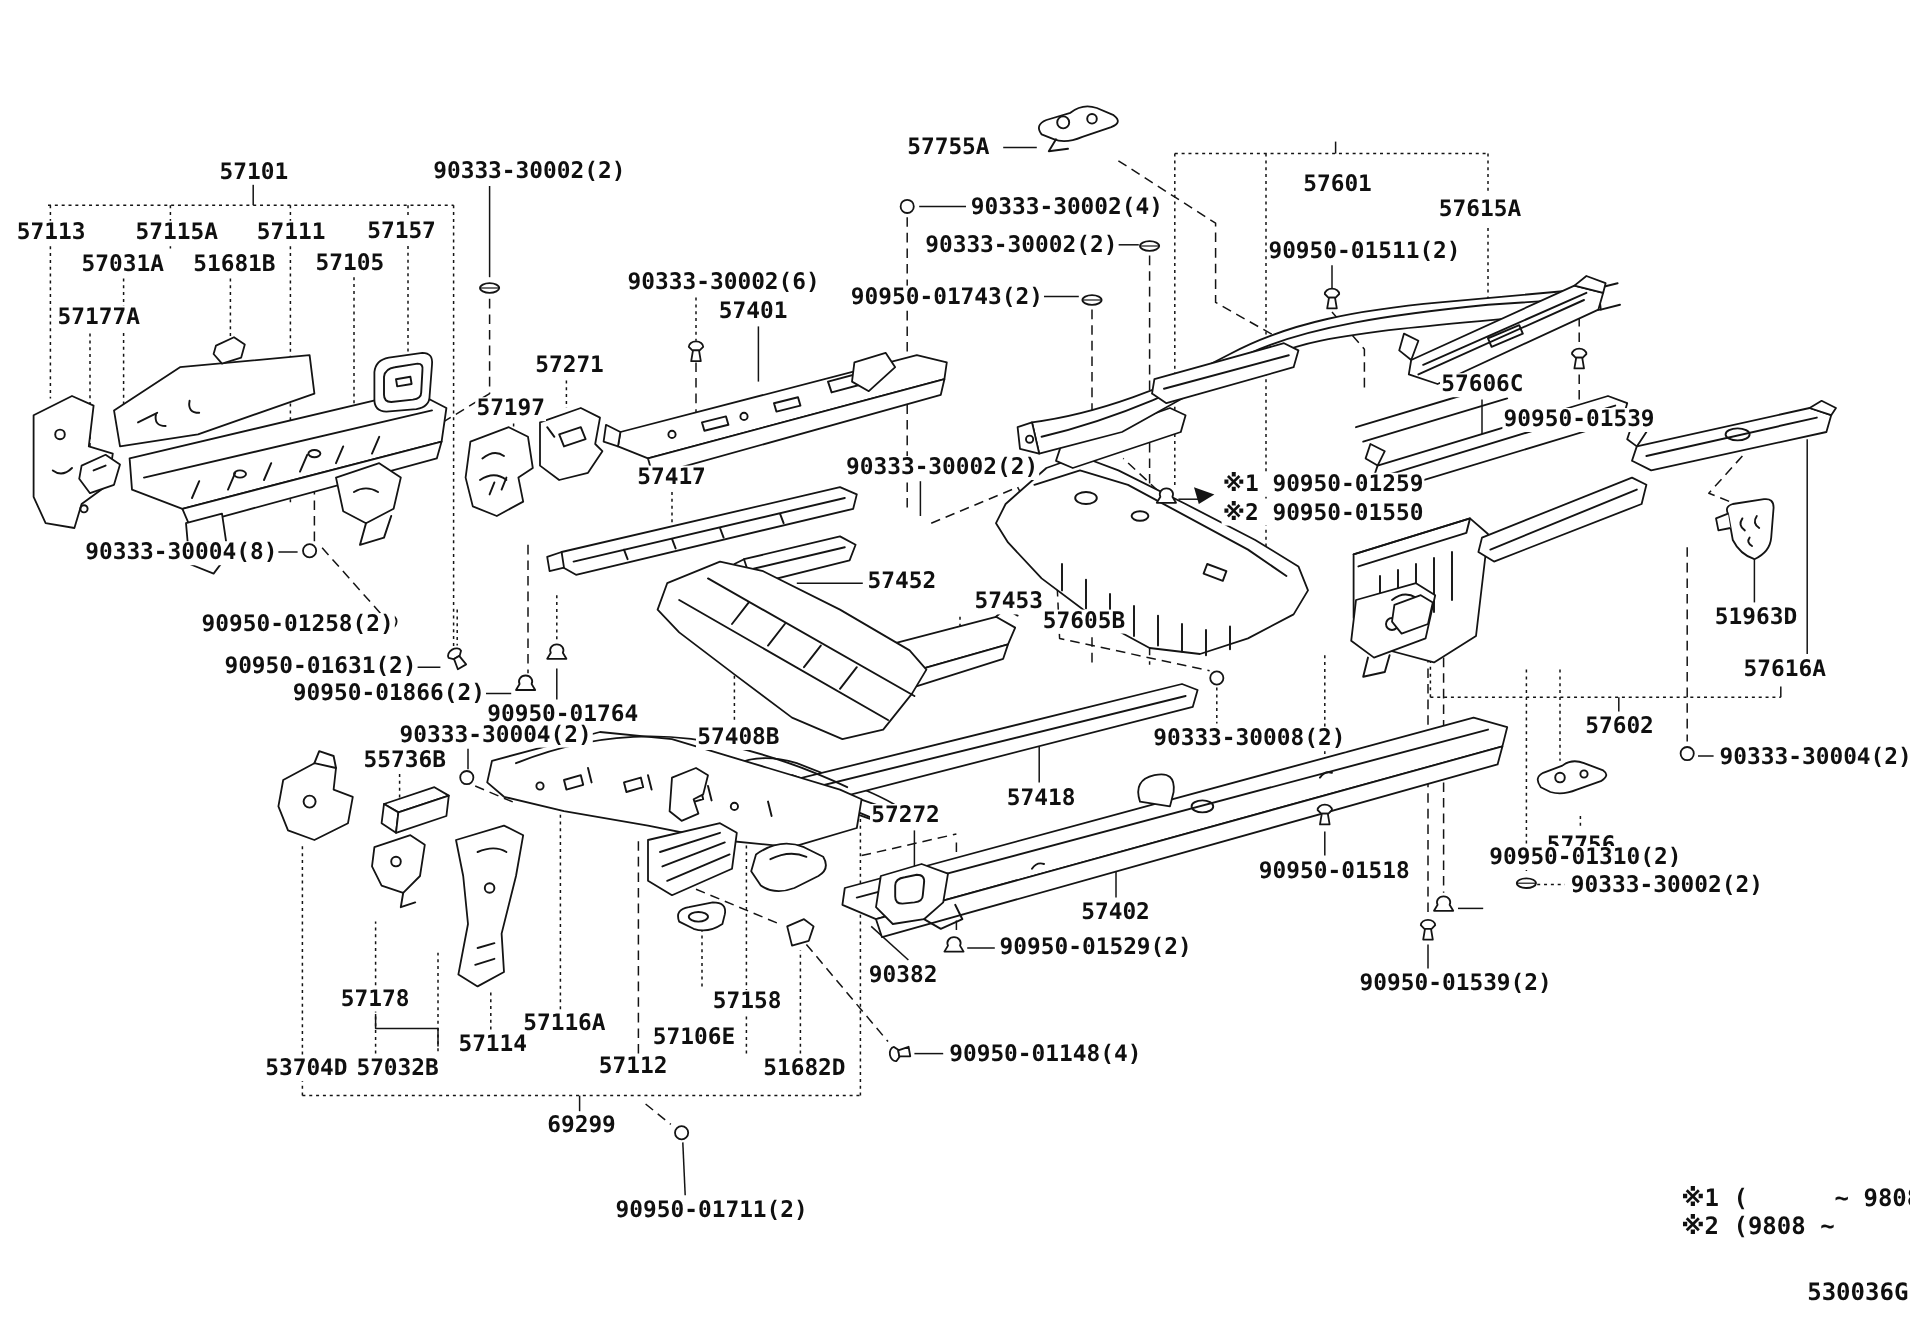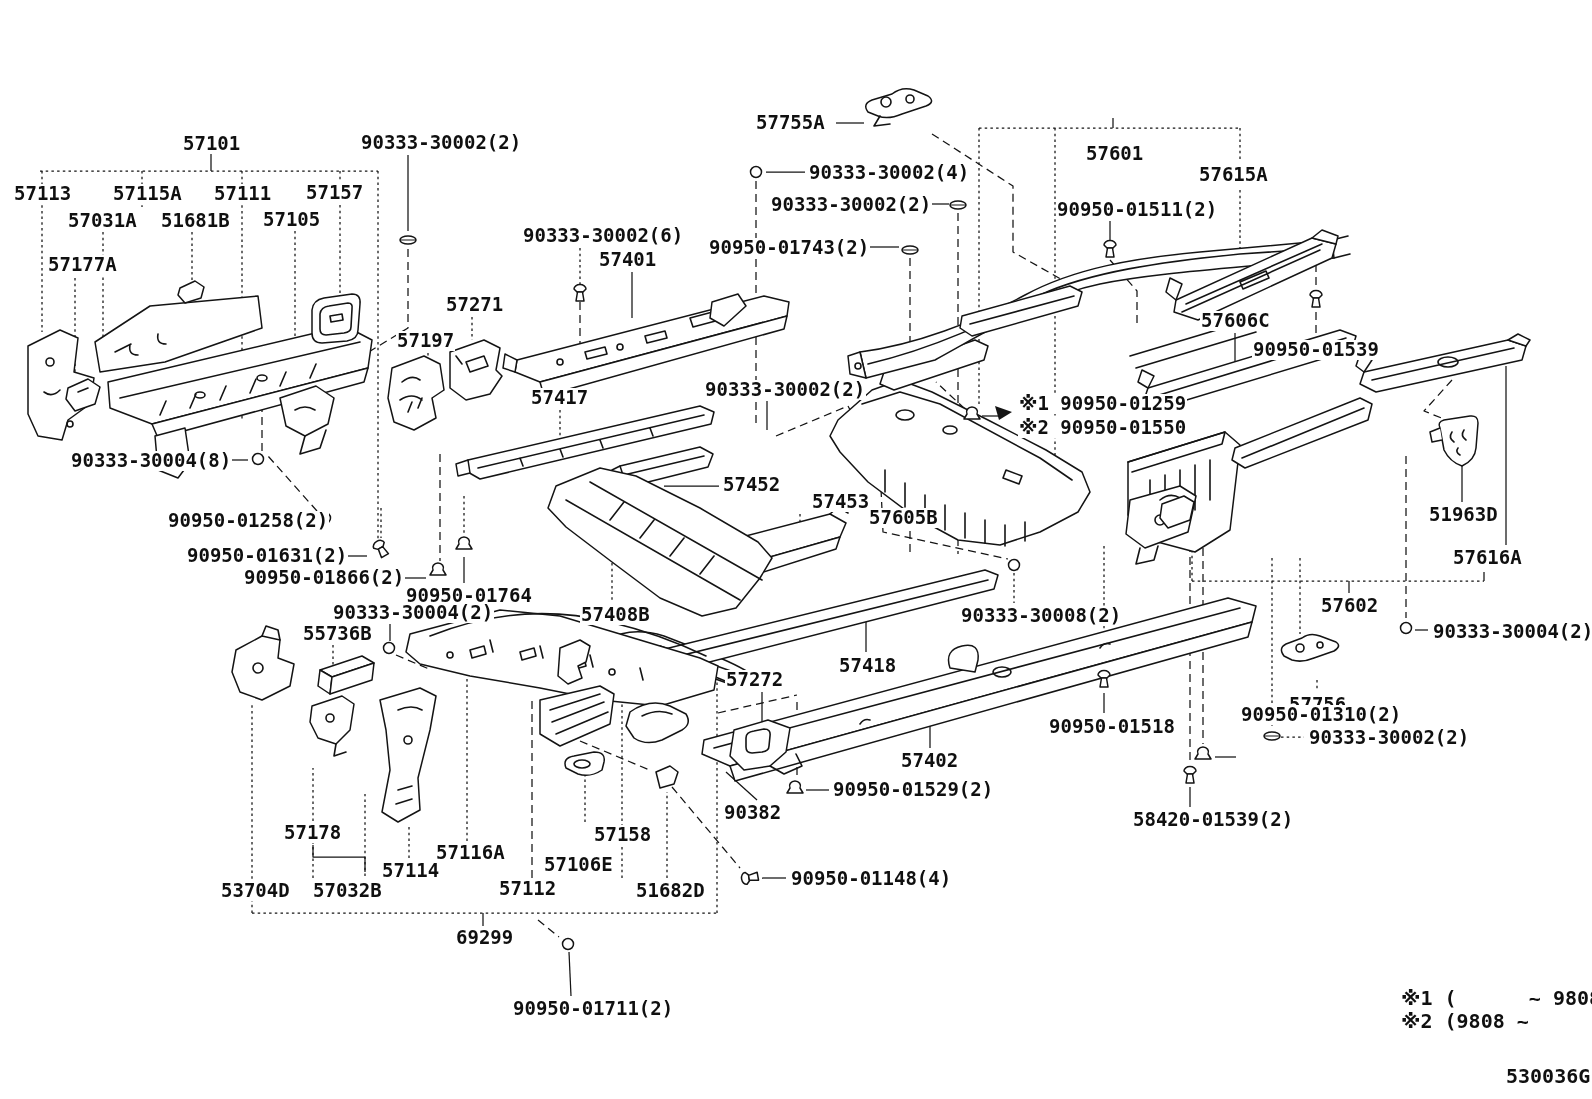--- a/index.html
+++ b/index.html
@@ -416,28 +416,28 @@
       <span class="lbl" style="left: 723px; top: 803px;">90382</span>
       <span class="lbl" style="left: 790px; top: 869px;">90950-01148(4)</span>
       <span class="lbl" style="left: 1428px; top: 505px;">51963D</span>
       <span class="lbl" style="left: 1452px; top: 548px;">57616A</span>
       <span class="lbl" style="left: 1320px; top: 596px;">57602</span>
       <span class="lbl" style="left: 1432px; top: 622px;">90333-30004(2)</span>
       <span class="lbl" style="left: 1288px; top: 695px;">57756</span>
       <span class="lbl" style="left: 1048px; top: 717px;">90950-01518</span>
       <span class="lbl" style="left: 1308px; top: 728px;">90333-30002(2)</span>
       <span class="lbl" style="left: 1240px; top: 705px;">90950-01310(2)</span>
-      <span class="lbl" style="left: 1132px; top: 810px;">58420-01539(2)</span>
+      <span class="lbl" style="left: 1132px; top: 810px;">90950-01539(2)</span>
       <span class="lbl" style="left: 283px; top: 823px;">57178</span>
       <span class="lbl" style="left: 593px; top: 825px;">57158</span>
       <span class="lbl" style="left: 435px; top: 843px;">57116A</span>
       <span class="lbl" style="left: 543px; top: 855px;">57106E</span>
       <span class="lbl" style="left: 381px; top: 861px;">57114</span>
       <span class="lbl" style="left: 220px; top: 881px;">53704D</span>
-      <span class="lbl" style="left: 312px; top: 881px;">57032B</span>
+      <span class="lbl" style="left: 296px; top: 881px;">57032B</span>
       <span class="lbl" style="left: 498px; top: 879px;">57112</span>
       <span class="lbl" style="left: 635px; top: 881px;">51682D</span>
       <span class="lbl" style="left: 455px; top: 928px;">69299</span>
       <span class="lbl" style="left: 512px; top: 999px;">90950-01711(2)</span>
     </div>
 
   <div class="lbl note" style="left:1400px;top:988px;">※1 (      ~ 9808)</div>
   <div class="lbl note" style="left:1400px;top:1011px;">※2 (9808 ~      )</div>
   <div class="lbl code" style="left:1505px;top:1066px;">530036G</div>
 </div>

